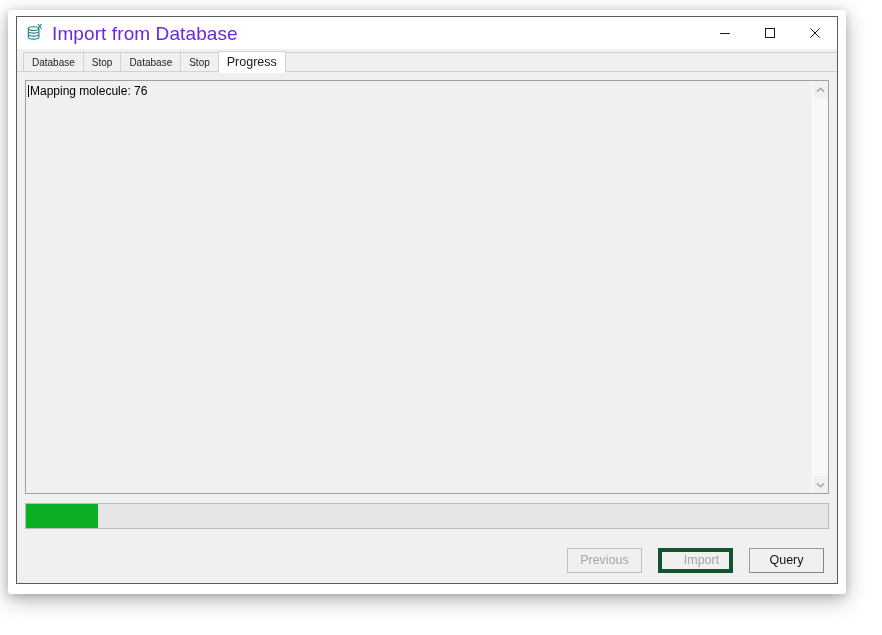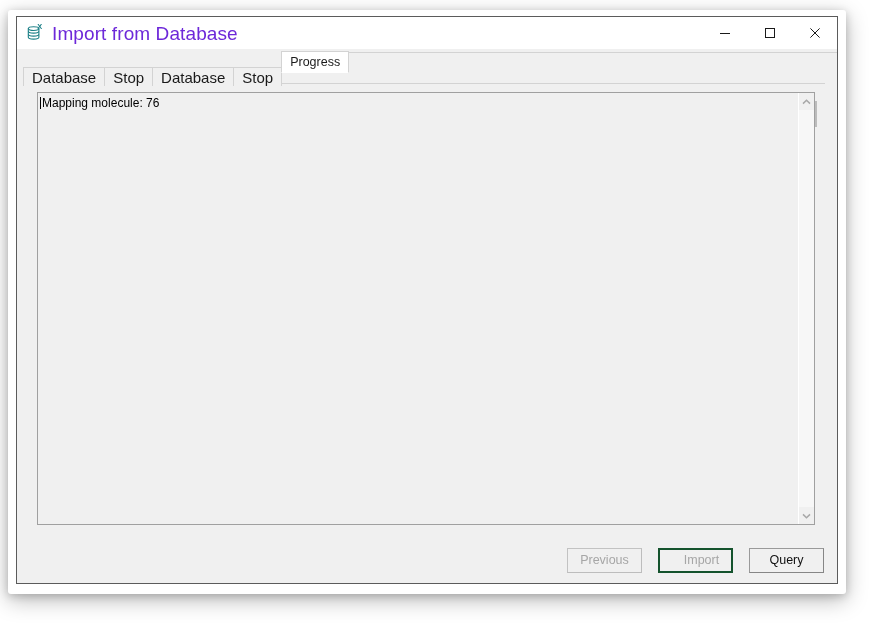--- a/index.html
+++ b/index.html
@@ -94,30 +94,30 @@
     background: #f0f0f0;
     display: flex;
     align-items: flex-end;
     padding-left: 6px;
     box-sizing: border-box;
   }
   .tab {
     height: 19px;
     line-height: 19px;
     padding: 0 8px;
-    font-size: 15px;
+    font-size: 10px;
     color: #1a1a1a;
     background: #f0f0f0;
     border: 1px solid #d3d3d3;
     border-bottom: none;
     box-sizing: border-box;
     margin-right: -1px;
     white-space: nowrap;
     position: relative;
-    top: 15px;
+    top: 0px;
   }
   .tab.selected {
     height: 22px;
     line-height: 21px;
     background: #ffffff;
     border: 1px solid #d3d3d3;
     border-bottom: 1px solid #ffffff;
     z-index: 3;
     top: 2px;
     font-size: 12.5px;
@@ -132,23 +132,23 @@
     box-sizing: border-box;
     margin-left: -1px;
     margin-right: 0px;
   }
 
   
   .tabbody {
     flex: 1 1 auto;
     background: #f0f0f0;
     border-top: 1px solid #d3d3d3;
-    margin: 12px;
-    display: flex;
-    flex-direction: row;
+    margin: 0;
+    display: flex;
+    flex-direction: column;
     padding: 8px 8px 0 8px;
     box-sizing: border-box;
   }
 
   
   .log-wrap {
     flex: 1 1 auto;
     position: relative;
     border: 1px solid #a0a0a0;
     background: #f0f0f0;
@@ -247,21 +247,21 @@
     justify-content: center;
     padding: 0;
   }
   .btn.disabled {
     color: #a6a6a6;
     border-color: #c2c2c2;
     border-right-color: #bdbdbd;
     border-bottom-color: #bdbdbd;
   }
   .btn.default {
-    border: 2px solid #14532d;
+    border: 4px solid #14532d;
     box-shadow: inset 0 0 0 1px #f0f0f0;
     padding-left: 12px;
   }
   .btn.default.disabled {
     color: #a6a6a6;
   }
 </style>
 </head>
 <body>
 

